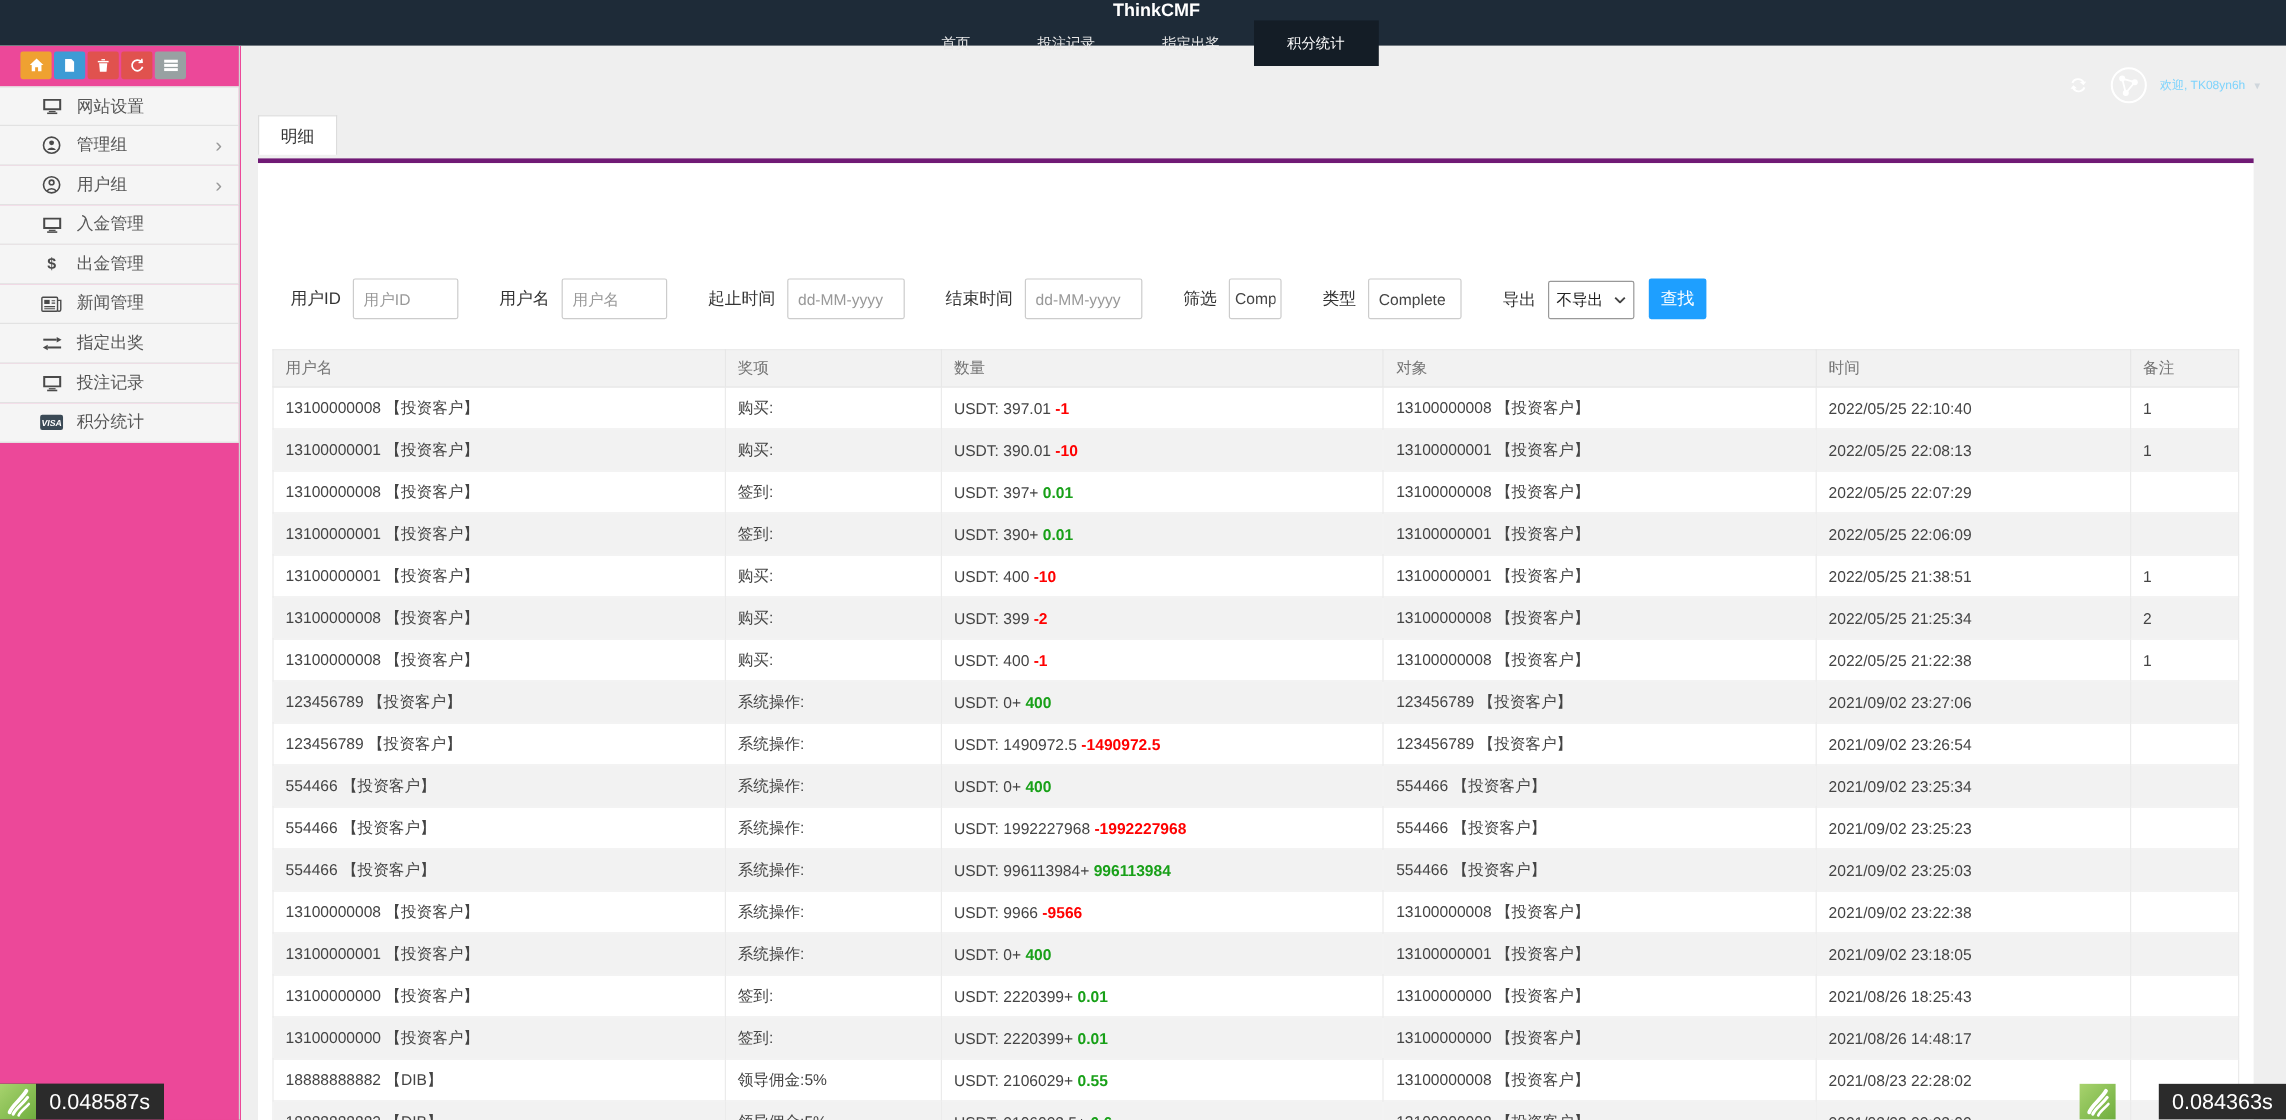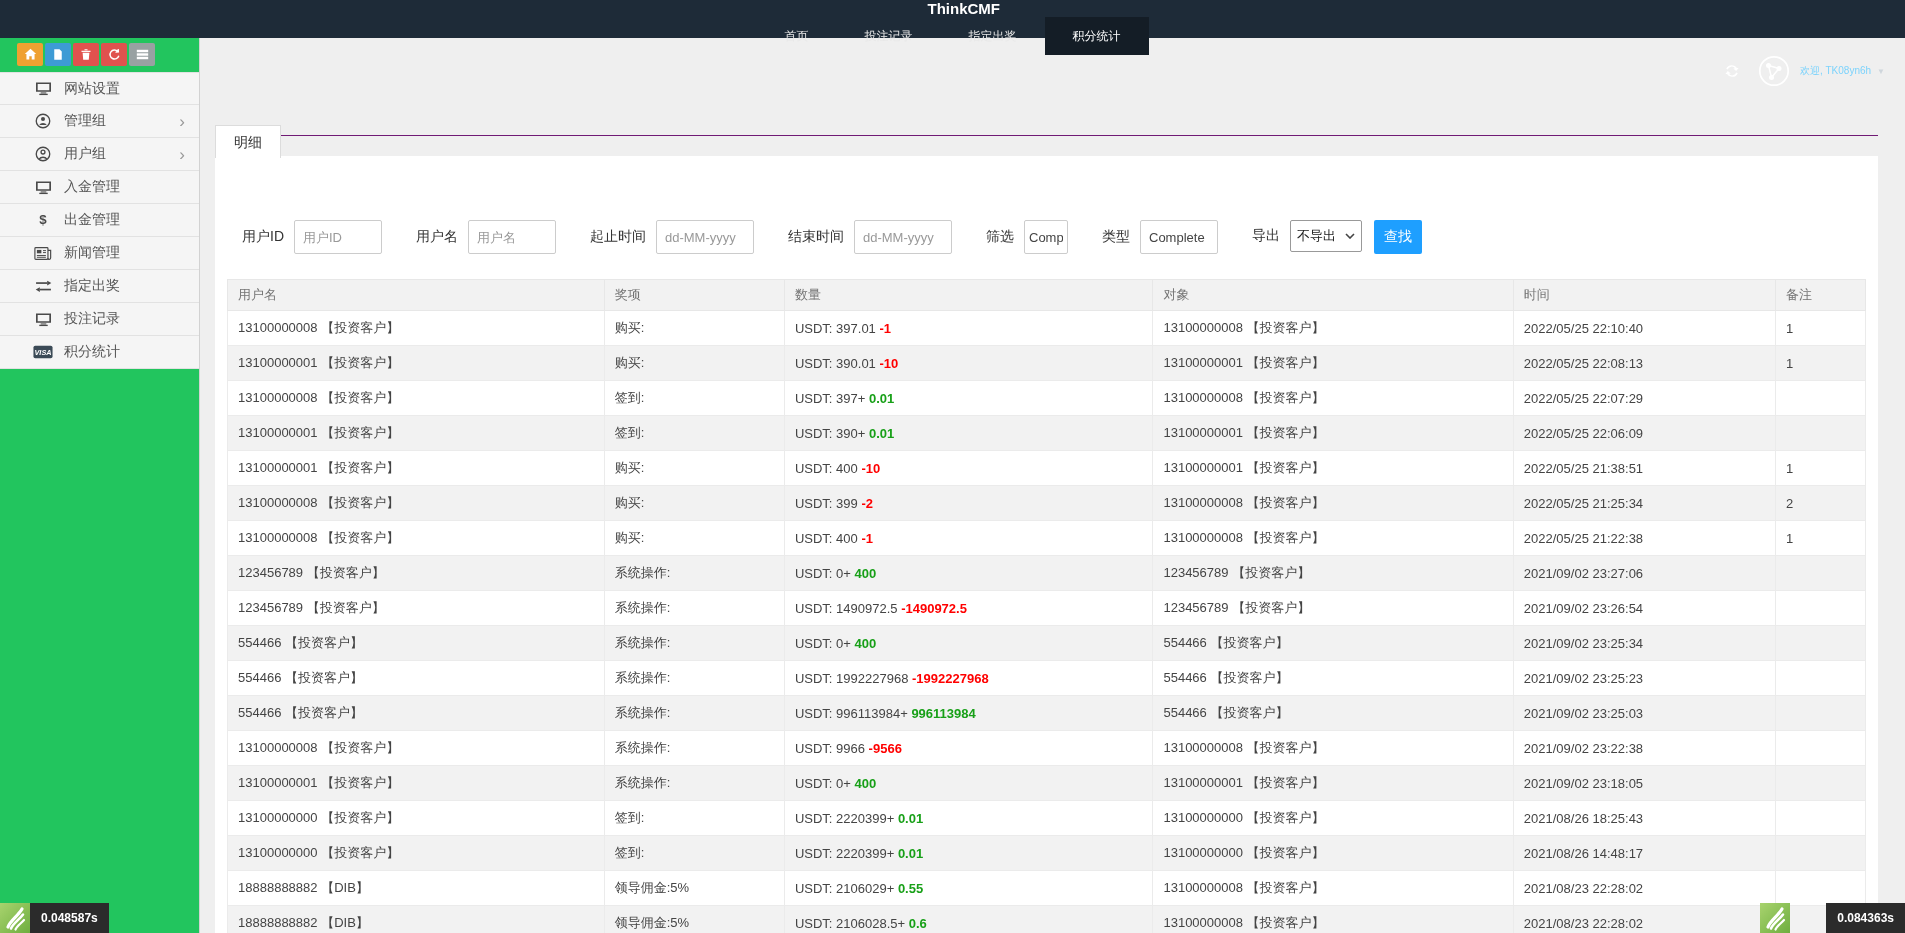--- a/index.html
+++ b/index.html
@@ -13,43 +13,43 @@
   .nav-items { display:flex; list-style:none; height:38px; }
   .nav-items li { line-height:38px; padding:0 28px; color:#e8e8e8; font-size:12px; cursor:pointer; }
   .nav-items li.active { background:#141d26; color:#fff; }
   .nav-right { margin-left:auto; display:flex; align-items:center; padding-right:20px; color:#e8e8e8; }
   .icon-refresh { color:#fff; margin-right:18px; cursor:pointer; display:flex; }
   .avatar { width:32px; height:32px; margin-right:10px; cursor:pointer; display:flex; }
   .welcome { font-size:10px; color:#7dd3fc; }
   .caret { font-size:8px; color:#cfd6dc; margin-left:6px; }
 
   
-  .sidebar { position:fixed; top:38px; left:0; bottom:0; width:200px; background:#22c55e;
+  .sidebar { position:fixed; top:38px; left:0; bottom:0; width:200px; background:#ec4899;
     border-right:1px solid #d2d2d2; z-index:20; }
   .side-toolbar { display:flex; gap:2px; padding:5px 0 5px 17px; }
   .tool-btn { width:26px; height:23px; border:none; border-radius:2px; color:#fff;
     display:flex; align-items:center; justify-content:center; cursor:pointer; }
   .side-menu { list-style:none; margin-top:1px; }
   .side-menu li { height:33px; display:flex; align-items:center; padding:0 14px 0 33px;
     border-bottom:1px solid #e2e2e2; color:#555; font-size:14px; cursor:pointer; background:#f5f5f5; }
   .side-menu li:first-child { border-top:1px solid #e2e2e2; }
   .mi-icon { width:20px; display:flex; justify-content:center; margin-right:11px; color:#4a4a4a; }
   .chev { margin-left:auto; color:#999; font-size:17px; line-height:1; }
 
   
   .main { position:absolute; top:38px; left:201px; right:0; bottom:0;
     background:#efefef; padding:0 27px 0 14px; }
-  .tabs { padding-top:87px; border-bottom:1px solid #701a75; height:98px; }
+  .tabs { padding-top:58px; border-bottom:4px solid #701a75; height:98px; }
   .tab { display:inline-block; background:#fff; border:1px solid #dcdcdc; border-bottom:none;
     height:33px; line-height:32px; padding:0 18px; font-size:14px; color:#333;
     margin-bottom:-1px; cursor:pointer; }
   .panel { background:#fff; height:798px; padding:0 12px; }
 
   
-  .filter-row { display:flex; align-items:flex-start; padding-top:64px;margin-top:20px; }
+  .filter-row { display:flex; align-items:flex-end; padding-top:96px; }
   .fgroup { display:flex; align-items:center; margin-left:34px; }
   .fgroup:first-child { margin-left:15px; }
   .fgroup label { font-size:14px; color:#333; margin-right:10px; white-space:nowrap; }
   .fgroup input { height:34px; border:1px solid #ccc; border-radius:2px; padding:0 8px;
     font-size:13px; color:#444; font-family:inherit; }
   .fgroup input::placeholder { color:#999; }
   .w-id { width:88px; } .w-name { width:88px; } .w-date { width:98px; }
   .w-filter { width:44px; padding:0 4px !important; } .w-type { width:78px; }
   .select { width:72px; height:32px; border:1px solid #999; border-radius:2px; background:#fff;
     display:flex; align-items:center; padding:0 6px; font-size:13px; color:#222; cursor:pointer; }
@@ -67,22 +67,22 @@
   .delta { font-weight:bold; }
   .delta.down { color:#ff0000; }
   .delta.up { color:#18a018; }
   .c1{width:23%;} .c2{width:11%;} .c3{width:22.5%;} .c4{width:22%;} .c5{width:16%;} .c6{width:5.5%;}
 
   
   .perf { position:fixed; bottom:0; height:30px; display:flex; z-index:40; }
   .perf-left { left:0; } .perf-right { right:0;gap:36px; }
   .flame { width:30px; height:30px; background:linear-gradient(135deg,#a8d36e,#6fae3f);
     display:flex; align-items:center; justify-content:center; }
-  .ptime { background:#2b2b2b; color:#fff; font-size:12px; display:flex; align-items:center;
-    padding:0 11px; font-weight:bold; }
+  .ptime { background:#2b2b2b; color:#fff; font-size:18px; display:flex; align-items:center;
+    padding:0 11px; font-weight:normal; }
 </style>
 </head>
 <body>
 
 <header class="navbar">
   <div class="brand">ThinkCMF</div>
   <ul class="nav-items" id="nav-items">
       <li class="">首页</li>
       <li class="">投注记录</li>
       <li class="">指定出奖</li>

